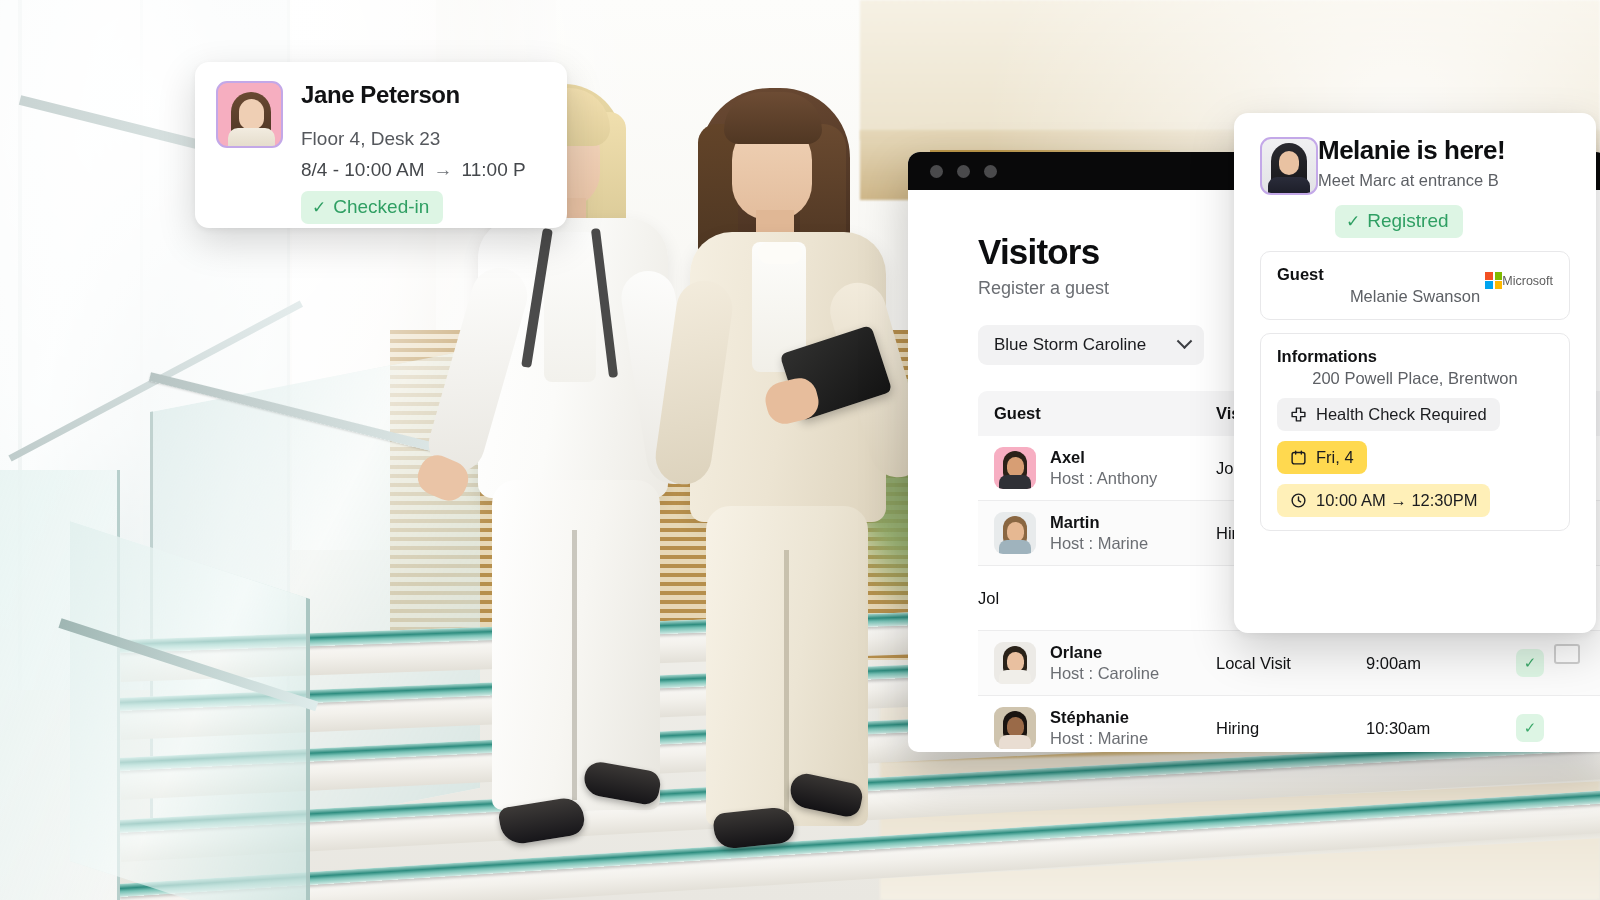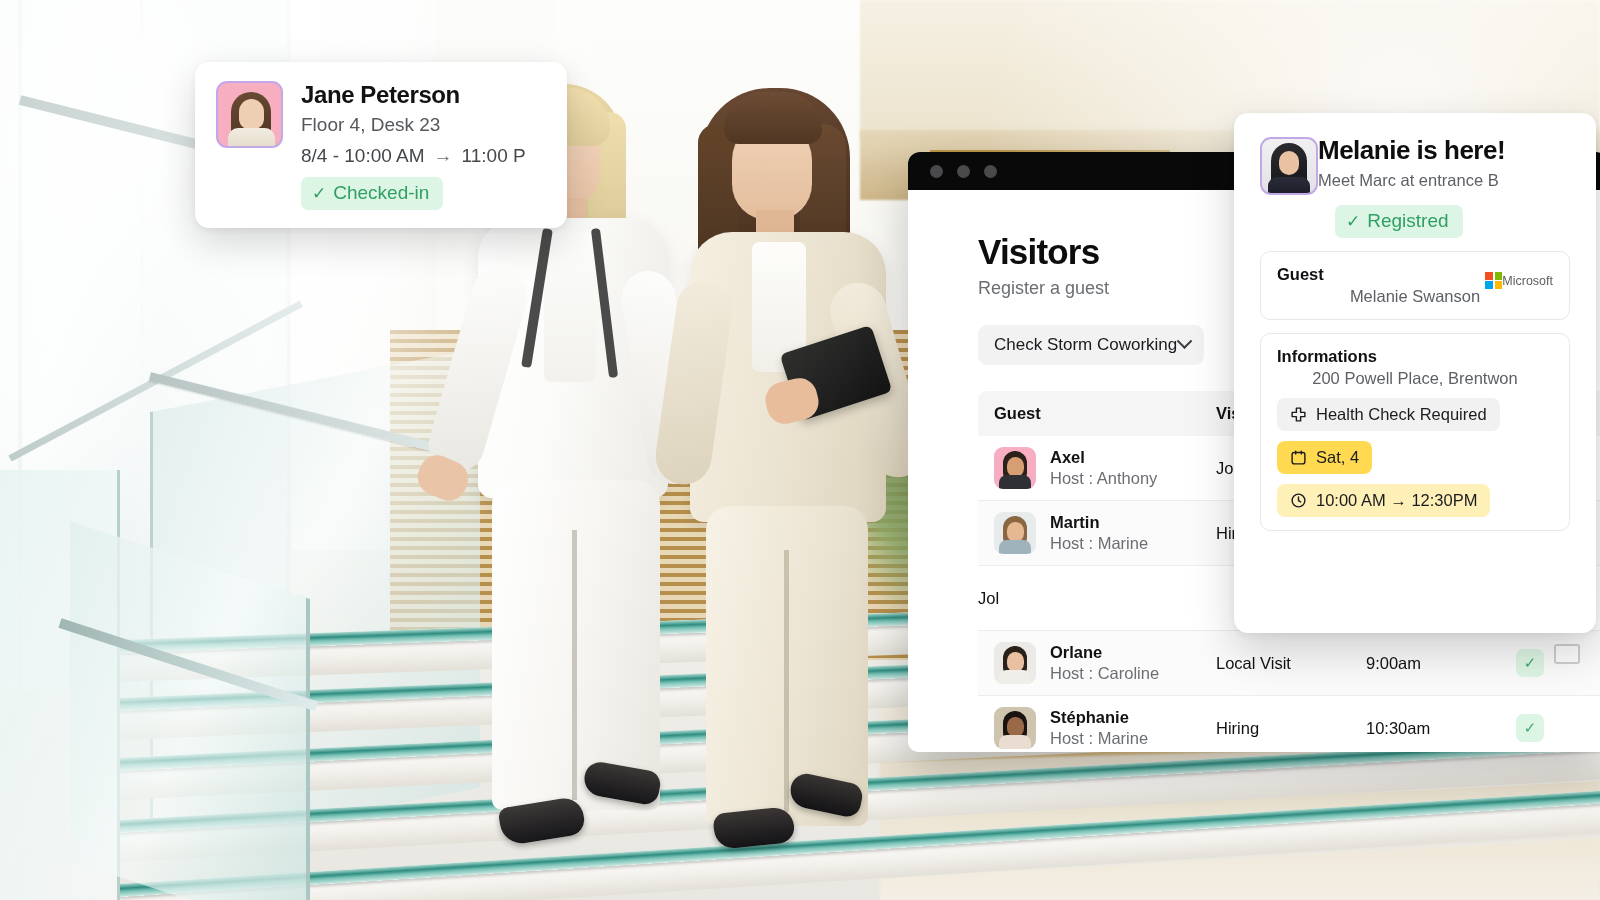--- a/index.html
+++ b/index.html
@@ -337,21 +337,21 @@
   .jane-body {
     position:absolute; left: 10px; top: 45px; width: 47px; height: 24px;
     background: linear-gradient(180deg,#f2ece0,#e1d8c6); border-radius: 10px 10px 0 0;
   }
   #jane-card .jtext { padding-top: 1px; min-width: 0; }
   #jane-card .jname {
     font-size: 24px; font-weight: 700; color: #111214; letter-spacing: -.4px;
     line-height: 1.1; white-space: nowrap;
   }
   #jane-card .jsub {
-    font-size: 19px; color: #55585d; margin-top: 6px; white-space: nowrap;
+    font-size: 19px; color: #55585d; margin-top: 20px; white-space: nowrap;
   }
   #jane-card .jtime {
     font-size: 19px; color: #44474b; margin-top: 9px; white-space: nowrap;
     display: flex; align-items: center; gap: 9px;
   }
   #jane-card .jtime .arrow { font-size: 19px; color: #6c7075; }
   .pill-green {
     display: inline-flex; align-items: center; gap: 7px;
     background: #ddf5e4; color: #2f9f63; border-radius: 7px;
     padding: 5px 14px 6px 11px; font-size: 19px; margin-top: 10px;
@@ -570,21 +570,21 @@
     <div class="titlebar">
       <span class="dot"></span>
       <span class="dot"></span>
       <span class="dot"></span>
     </div>
     <div class="content">
       <div class="vis-title">Visitors</div>
       <div class="vis-sub">Register a guest</div>
 
       <div class="vis-select">
-        <span>Check Storm Coworking</span>
+        <span>Blue Storm Caroline</span>
         <span class="chev"></span>
       </div>
 
       <div class="vis-table">
         <div class="vt-head">
           <div class="c-guest" style="padding-left:16px">Guest</div>
           <div class="c-visit">Vis</div>
           <div class="c-time"></div>
           <div class="c-check"></div>
         </div>
@@ -705,21 +705,21 @@
               <span class="ico"><svg viewBox="0 0 24 24" width="17" height="17" fill="none" stroke="#1b1c1f" stroke-width="2" stroke-linejoin="round">
                   <path d="M9 3h6v6h6v6h-6v6H9v-6H3V9h6z"></path>
                 </svg></span>
               <span>Health Check Required</span>
             </span></div>
           <div><span class="tag tag-amber">
               <span class="ico"><svg viewBox="0 0 24 24" width="17" height="17" fill="none" stroke="#1b1c1f" stroke-width="2" stroke-linecap="round">
                   <rect x="3" y="5" width="18" height="16" rx="3"></rect>
                   <path d="M8 3v4M16 3v4"></path>
                 </svg></span>
-              <span>Sat, 4</span>
+              <span>Fri, 4</span>
             </span></div>
           <div><span class="tag tag-amber-lt">
               <span class="ico"><svg viewBox="0 0 24 24" width="17" height="17" fill="none" stroke="#1b1c1f" stroke-width="2" stroke-linecap="round">
                   <circle cx="12" cy="12" r="9"></circle>
                   <path d="M12 7v5l3 2"></path>
                 </svg></span>
               <span>10:00 AM  →  12:30PM</span>
             </span></div>
         </div>
     </div>

